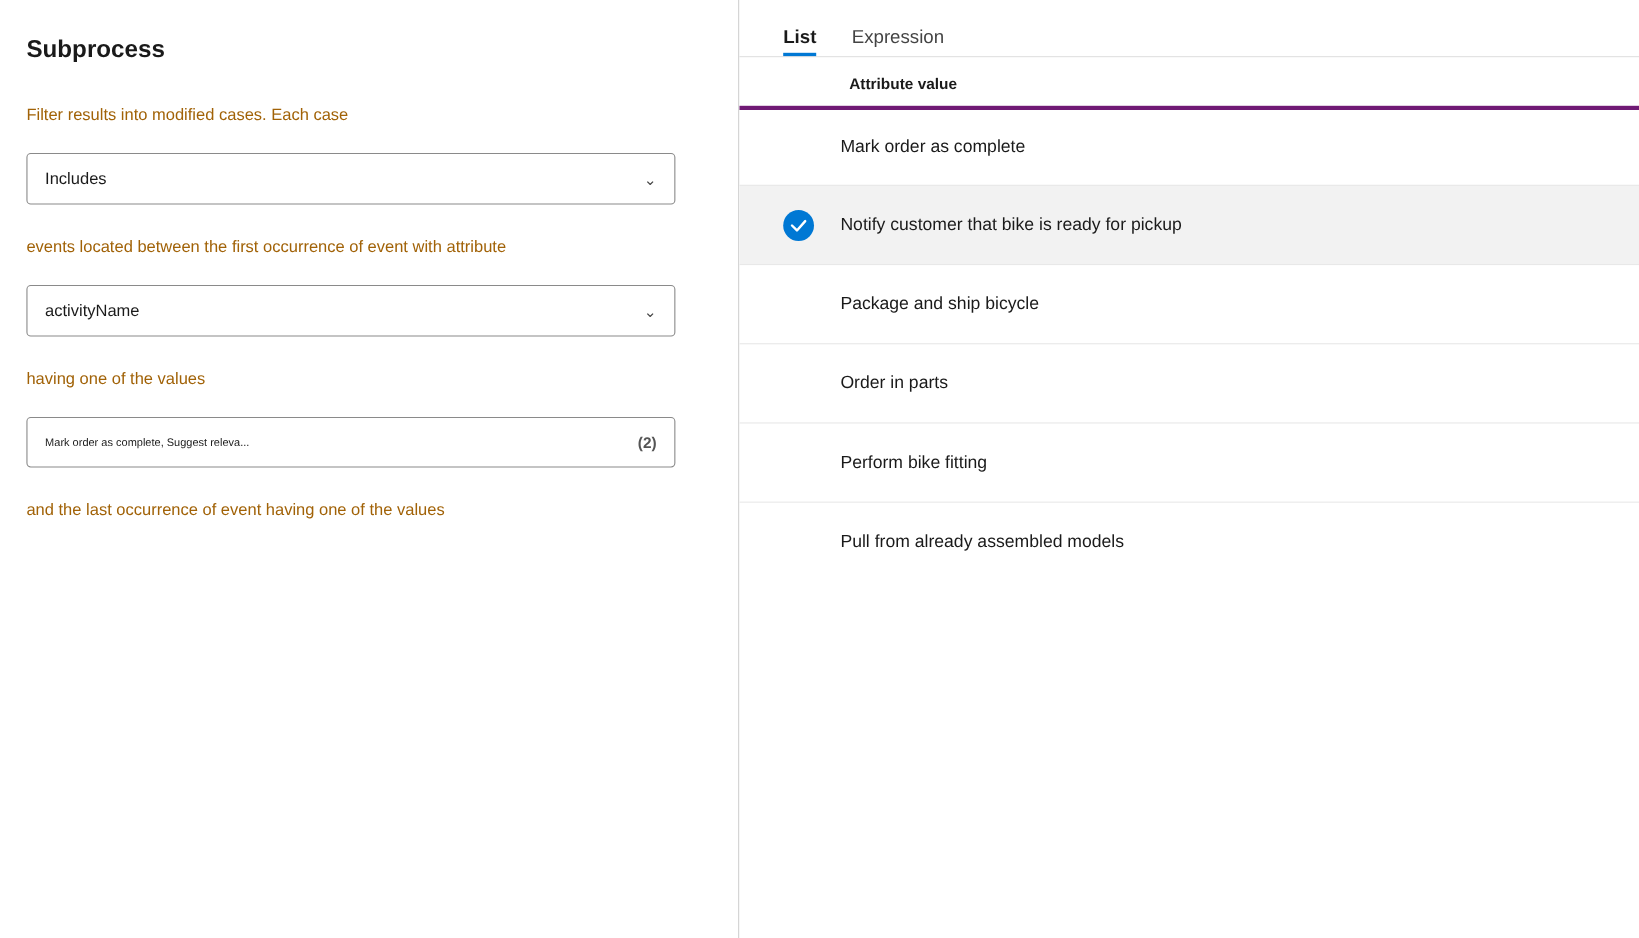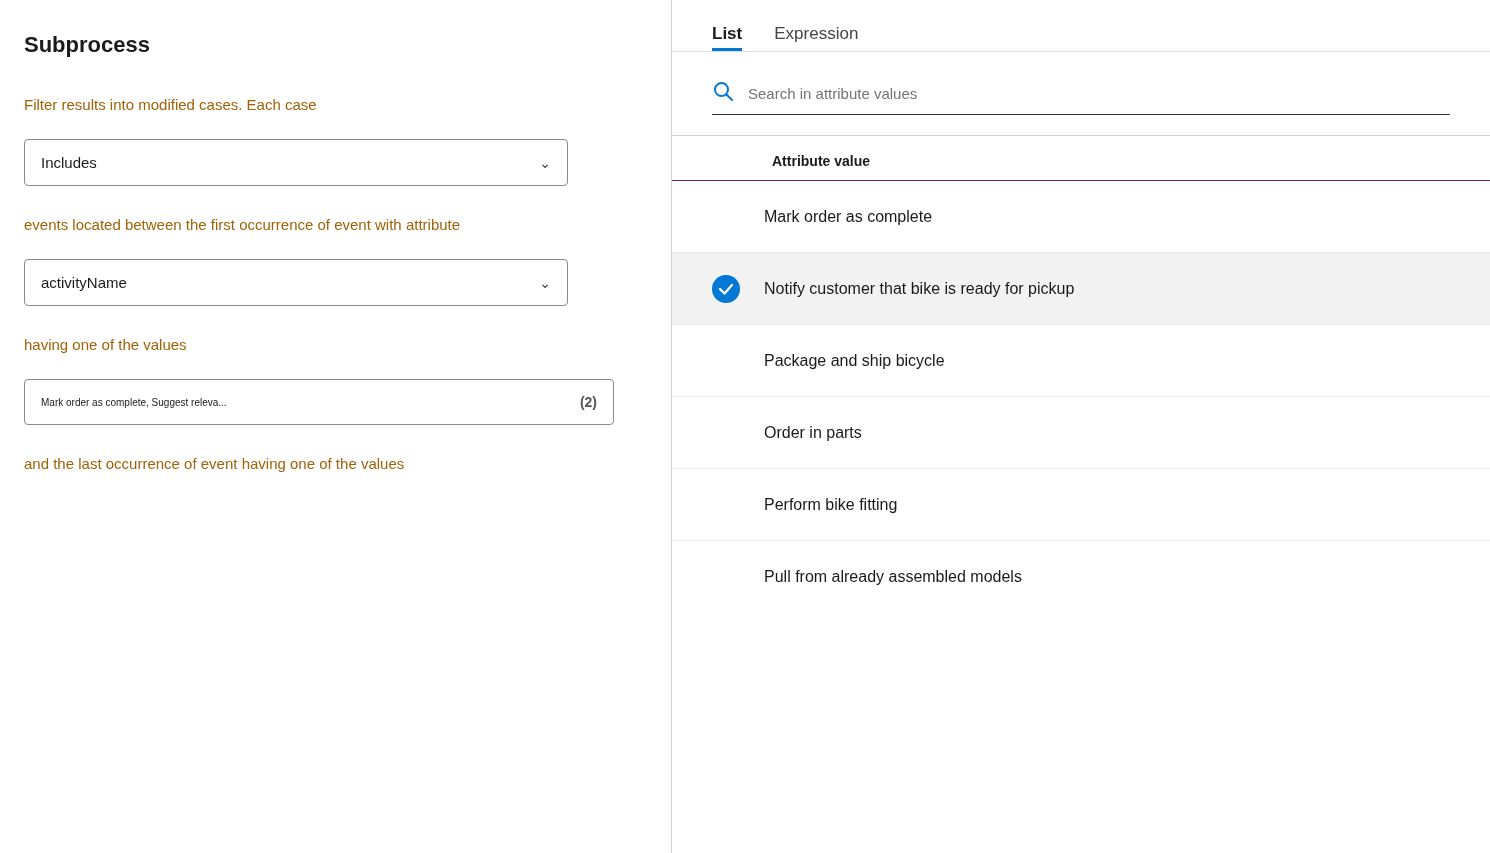--- a/index.html
+++ b/index.html
@@ -40,21 +40,21 @@
 
     .dropdown {
       display: flex;
       align-items: center;
       justify-content: space-between;
       border: 1px solid #8a8a8a;
       border-radius: 4px;
       padding: 14px 16px;
       cursor: pointer;
       background: #fff;
-      width: 544px;
+      width: 590px;
     }
 
     .dropdown-text {
       font-size: 15px;
       color: #1a1a1a;
     }
 
     .dropdown-chevron {
       font-size: 14px;
       color: #444;
@@ -167,21 +167,21 @@
       display: flex;
       align-items: center;
       padding: 18px 40px;
       border-top: 1px solid #e8e8e8;
       cursor: pointer;
       gap: 24px;
       min-height: 72px;
     }
 
     .list-item:first-child {
-      border-top: 1px solid #701a75;
+      border-top: 4px solid #701a75;
     }
 
     .list-item.selected {
       background: #f2f2f2;
     }
 
     .check-circle {
       width: 28px;
       height: 28px;
       border-radius: 50%;
@@ -242,31 +242,20 @@
   <div class="section-gap-sm"></div>
 </div>
 
 <div class="right-panel">
 
   <div class="tabs">
     <div class="tab active">List</div>
     <div class="tab">Expression</div>
   </div>
 
-  <div class="search-area">
-    <div class="search-row">
-      <span class="search-icon-svg">
-        <svg width="22" height="22" viewBox="0 0 22 22" fill="none" xmlns="http://www.w3.org/2000/svg">
-          <circle cx="9.5" cy="9.5" r="6.5" stroke="#0078d4" stroke-width="2"></circle>
-          <line x1="14.5" y1="14.5" x2="20" y2="20" stroke="#0078d4" stroke-width="2" stroke-linecap="round"></line>
-        </svg>
-      </span>
-      <input class="search-input" type="text" placeholder="Search in attribute values" style="">
-    </div>
-  </div>
 
   <div class="list-header">
     <span class="list-header-label">Attribute value</span>
   </div>
 
   <div class="list-items" id="list-items-container">
   <div class="list-item">
         <div class="check-placeholder"></div>
         <span class="list-item-text">Mark order as complete</span>
       </div>

